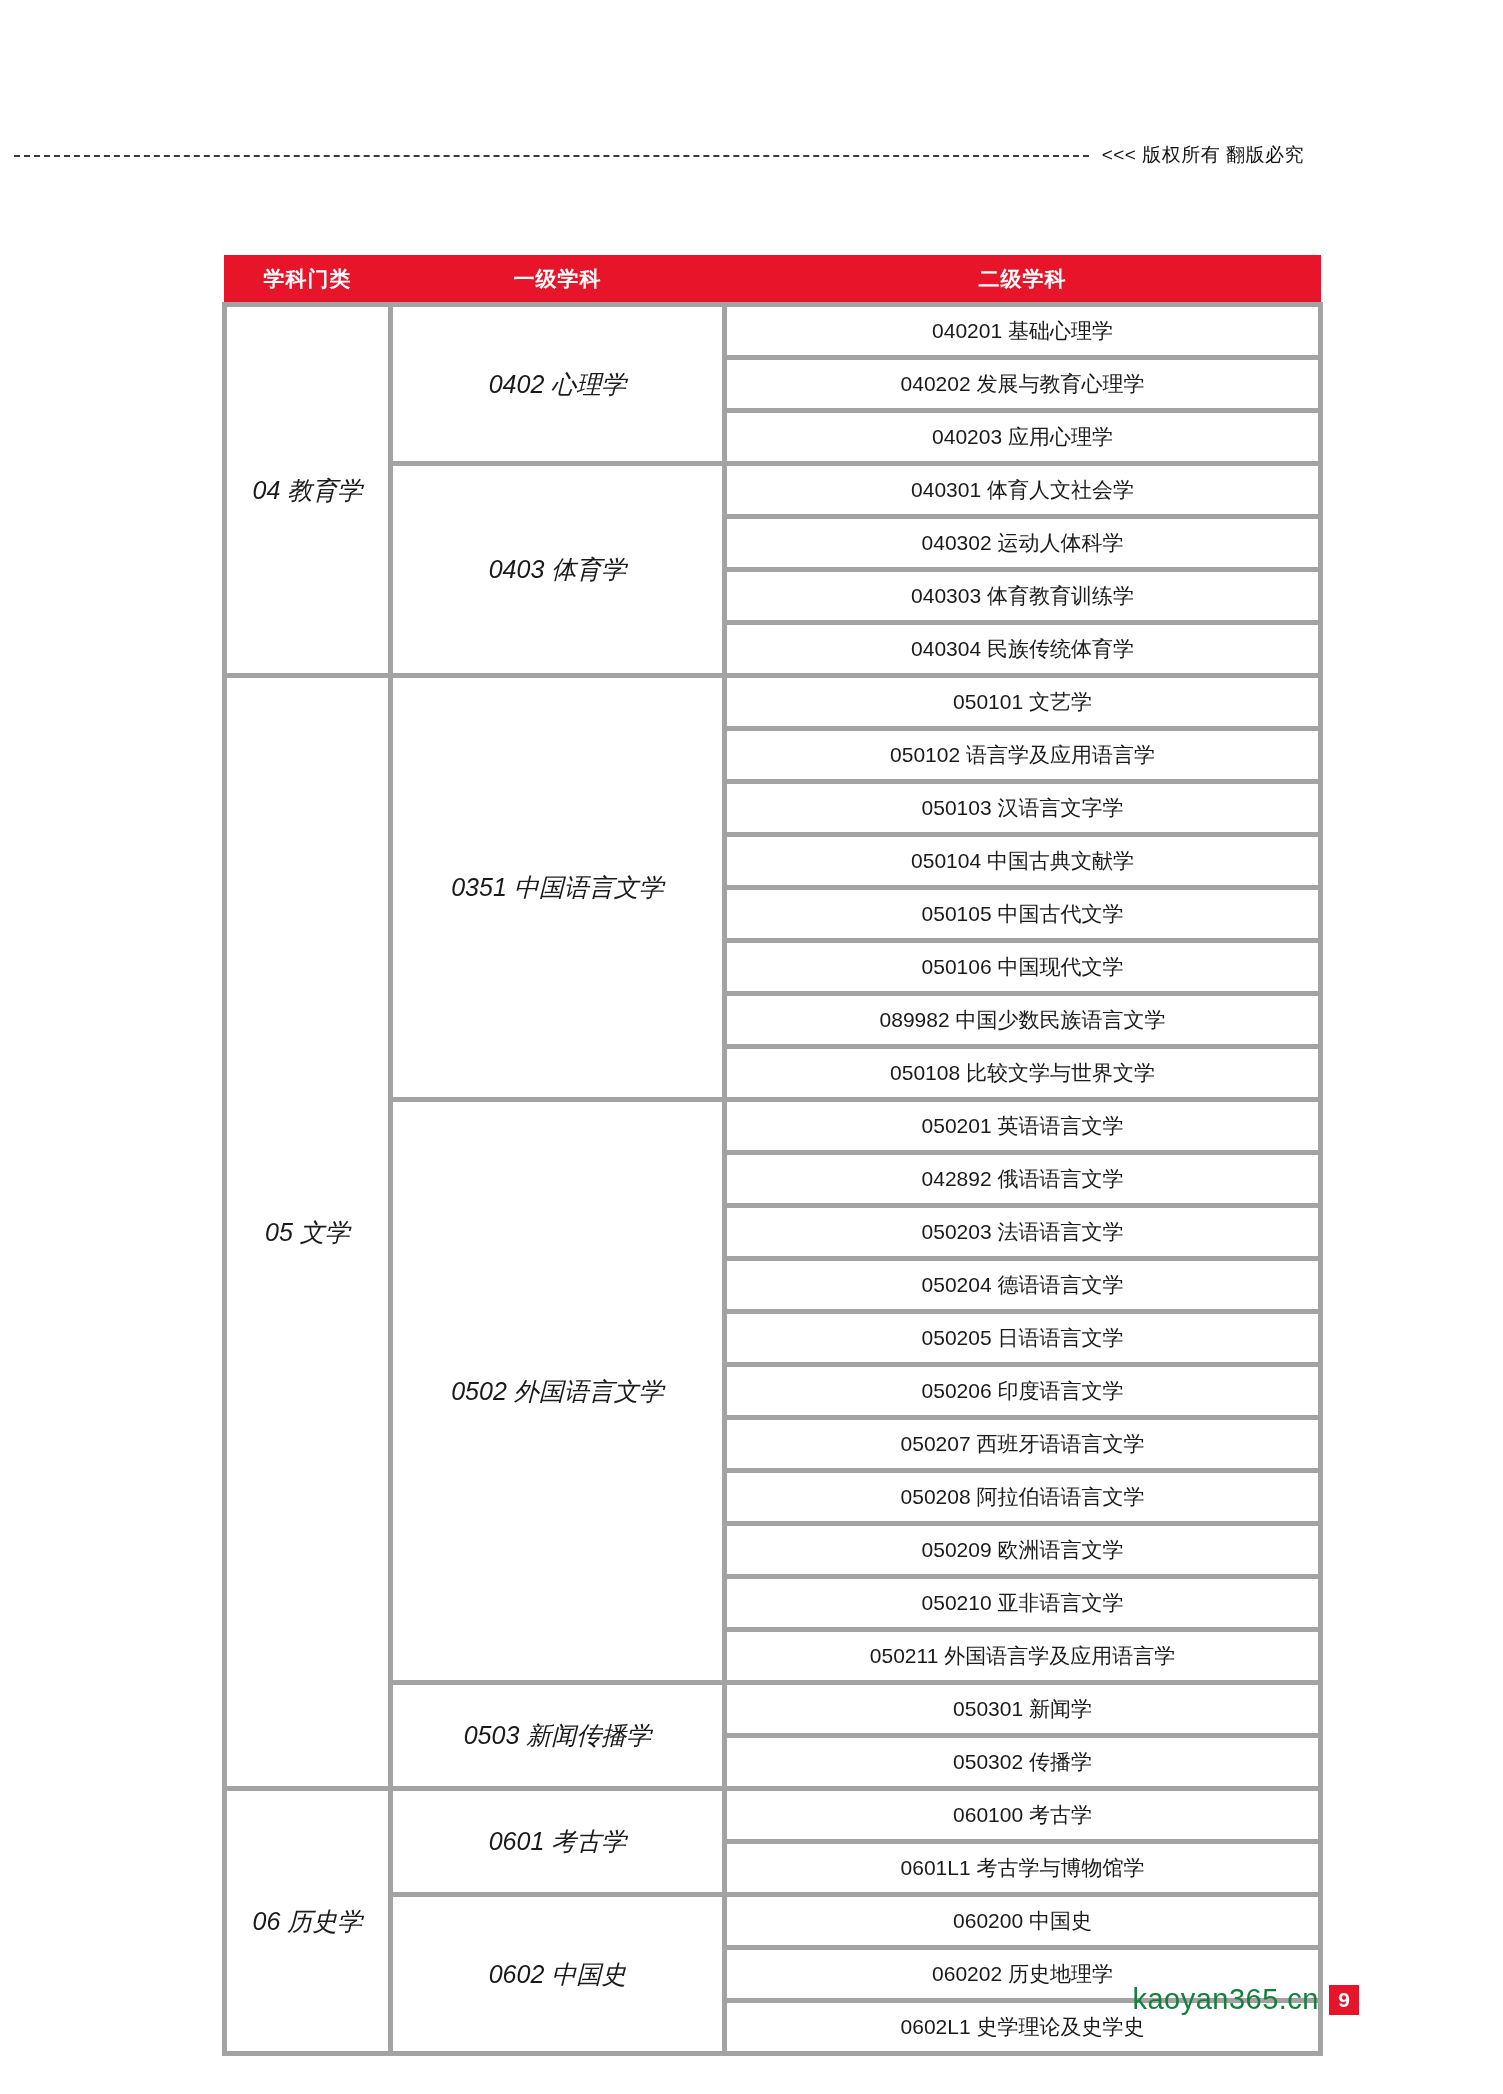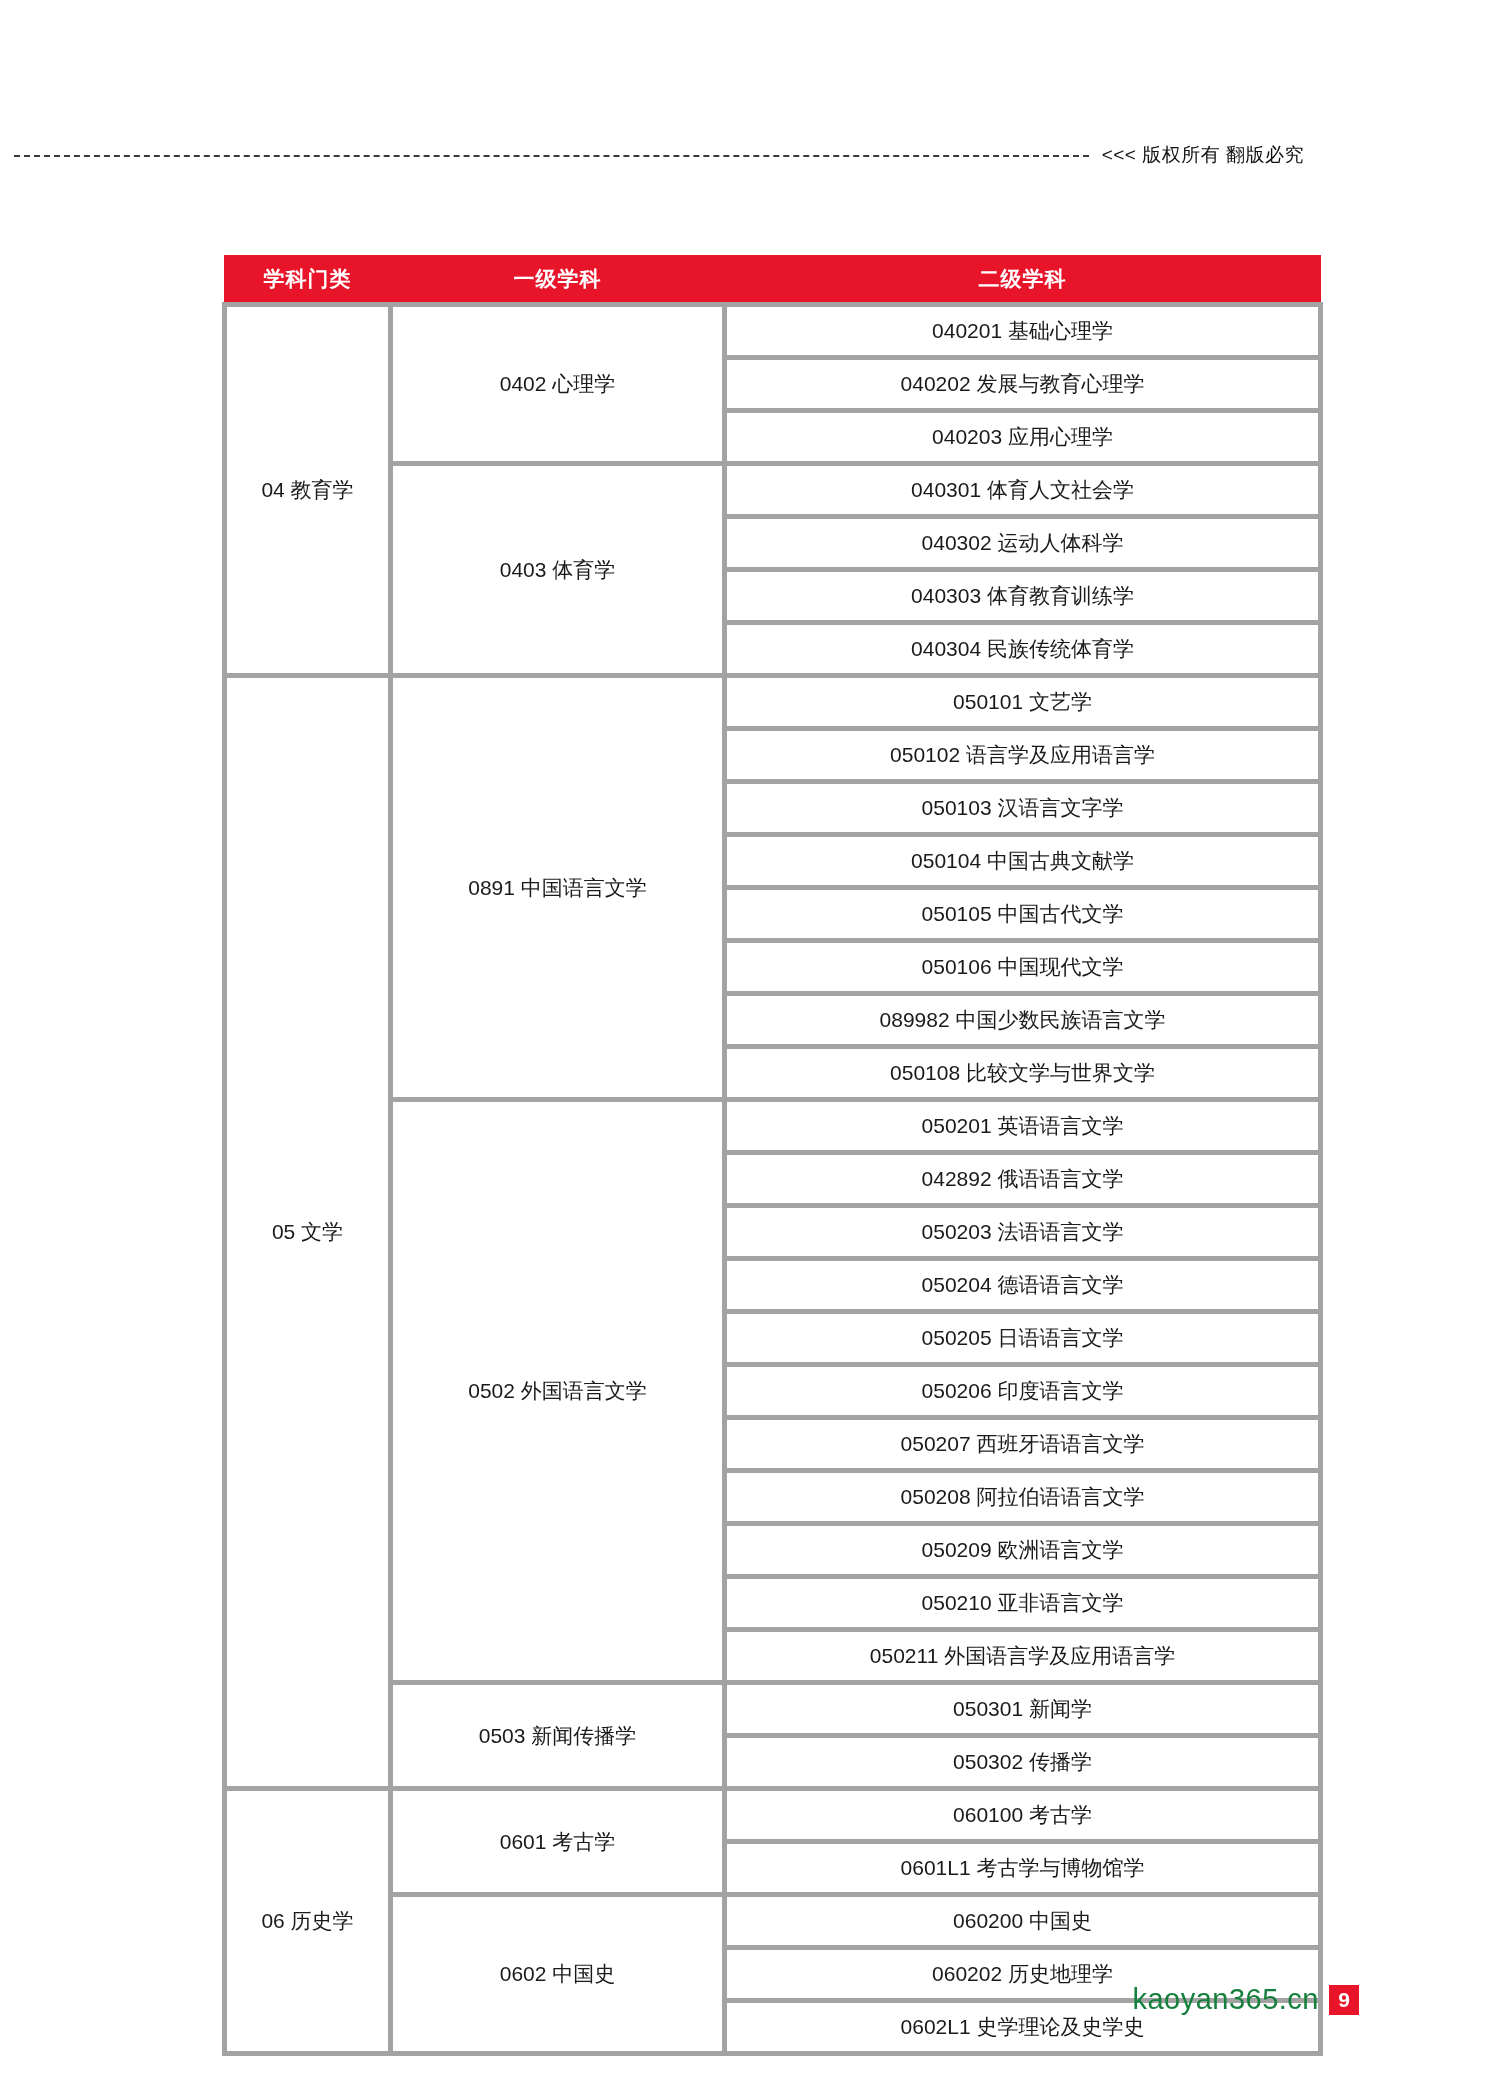--- a/index.html
+++ b/index.html
@@ -78,21 +78,22 @@
     border: 5px solid #a3a3a3;
     font-size: 21px;
     text-align: center;
     height: 48px;
     padding: 0 4px;
     color: #1a1a1a;
     background: #ffffff;
   }
   table.disc td.cat,
   table.disc td.first {
-    font-size: 21px;
+    font-size: 25px;
+    font-style: italic;
   }
   
   .footer {
     position: absolute;
     right: 186px;
     top: 1983px;
     display: flex;
     align-items: center;
     gap: 10px;
   }
@@ -157,21 +158,21 @@
             <td class="second">040302 运动人体科学</td>
           </tr>
           <tr>
             <td class="second">040303 体育教育训练学</td>
           </tr>
           <tr>
             <td class="second">040304 民族传统体育学</td>
           </tr>
           <tr>
             <td class="cat" rowspan="21">05 文学</td>
-            <td class="first" rowspan="8">0891 中国语言文学</td>
+            <td class="first" rowspan="8">0351 中国语言文学</td>
             <td class="second">050101 文艺学</td>
           </tr>
           <tr>
             <td class="second">050102 语言学及应用语言学</td>
           </tr>
           <tr>
             <td class="second">050103 汉语言文字学</td>
           </tr>
           <tr>
             <td class="second">050104 中国古典文献学</td>

